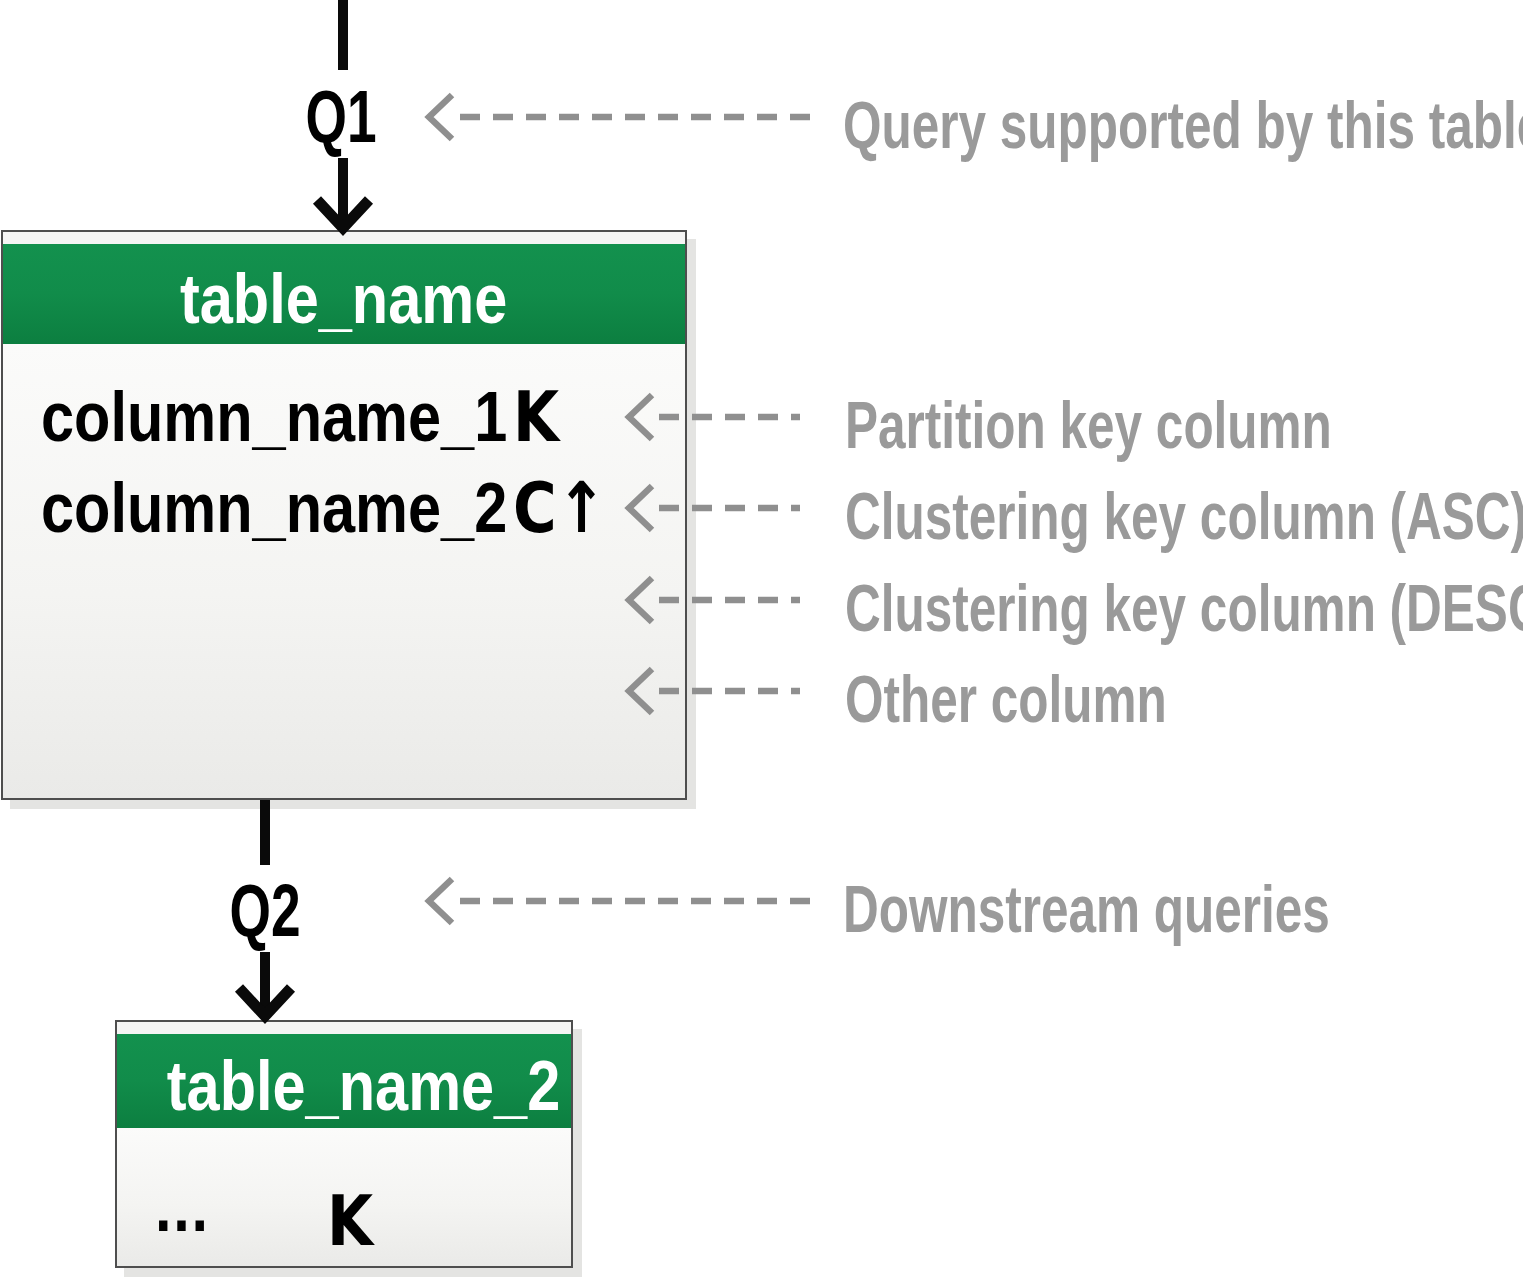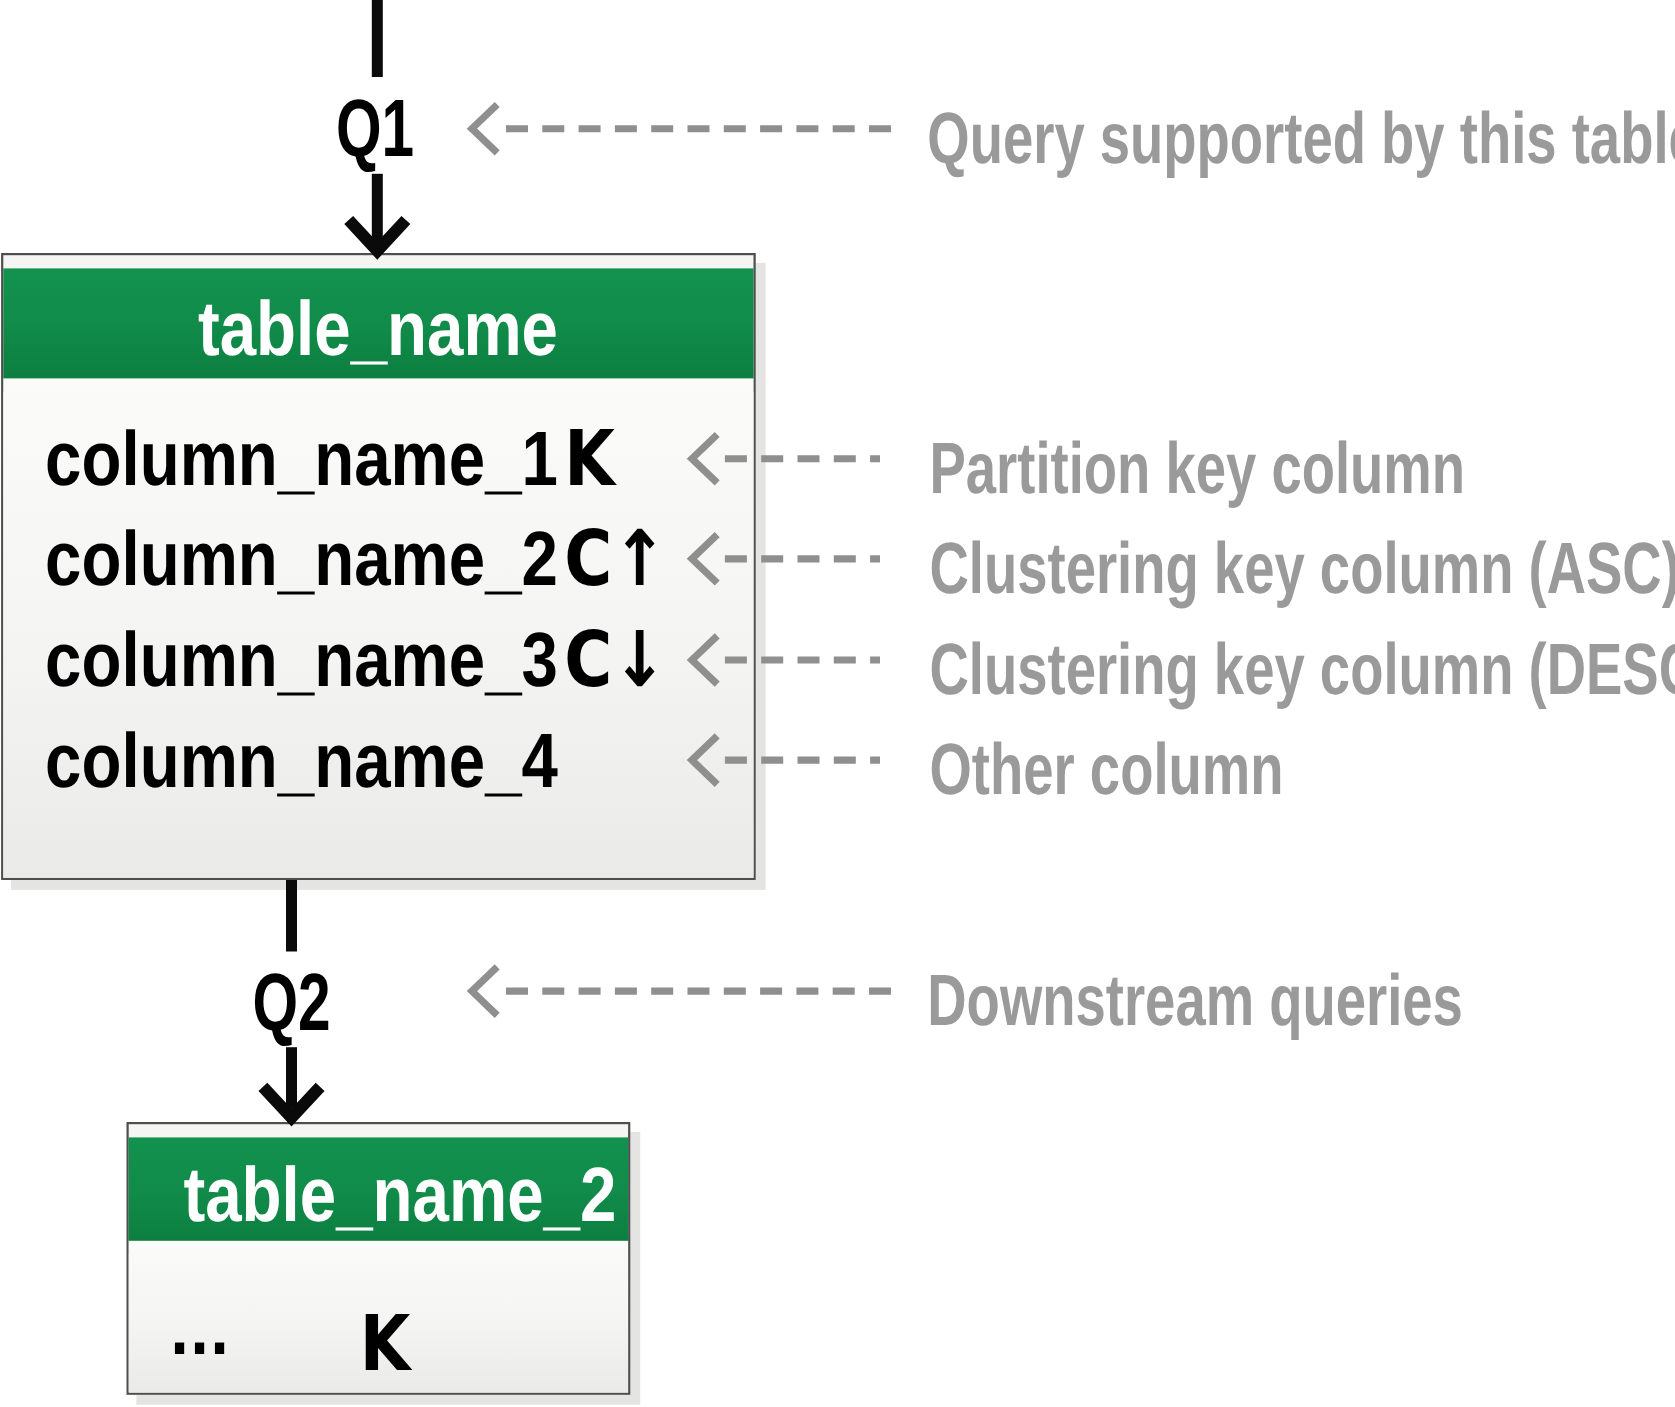--- a/index.html
+++ b/index.html
@@ -60,27 +60,20 @@
       <span class="ttl">table_name</span>
     </div>
     <div class="tbody" style="top:112px;">
       <div class="trow" style="top:28px;">
         <span class="cname">column_name_1</span>
         <span class="ckey">K</span>
       </div>
       <div class="trow" style="top:119px;text-align:right;">
         <span class="cname">column_name_2</span>
         <span class="ckey">C↑</span>
-      </div>
-      <div class="trow" style="top:211px;">
-        <span class="cname">column_name_3</span>
-        <span class="ckey">C↓</span>
-      </div>
-      <div class="trow" style="top:302px;">
-        <span class="cname">column_name_4</span>
       </div>
     </div>
   </div>
 
   <div class="tablebox" style="left:115px;top:1020px;width:454px;height:244px;">
     <div class="thead" style="height:104px;padding-left:40px;">
       <span class="ttl">table_name_2</span>
     </div>
     <div class="tbody" style="top:106px;">
       <div class="trow" style="top:48px;">

